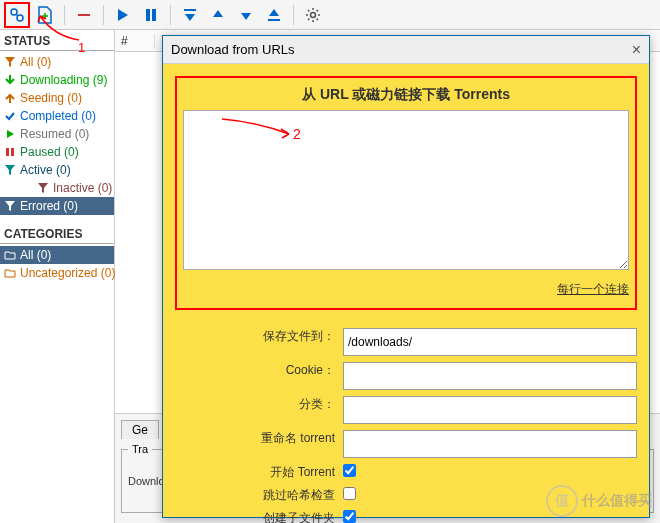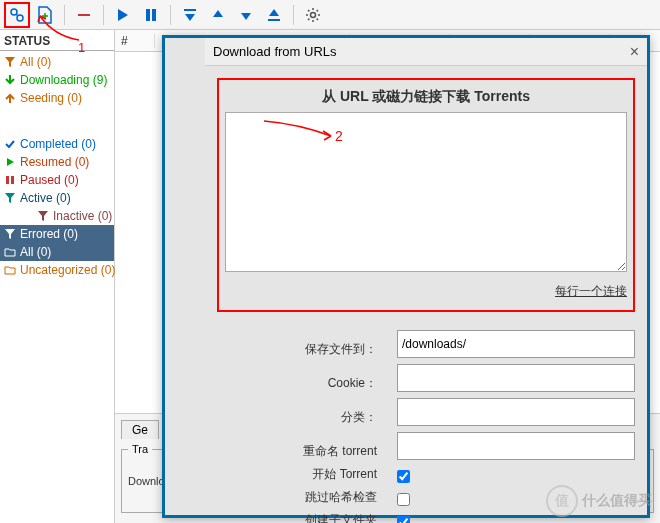--- a/index.html
+++ b/index.html
@@ -17,34 +17,34 @@
 .side-item .ic { width: 12px; height: 12px; display: flex; align-items: center; justify-content: center; }
 .side-item.selected { background: #446688; color: #fff; }
 
 .content { flex: 1; position: relative; }
 .table-head { display: flex; border-bottom: 1px solid #ccc; height: 22px; align-items: center; background: #fafafa; }
 .table-head div { padding: 0 6px; border-right: 1px solid #ddd; font-size: 12px; color: #222; }
 
 .annotation1 { position: absolute; top: 40px; left: 78px; color: red; font-size: 13px; }
 .arrow1 { position: absolute; top: 8px; left: 34px; }
 
-.dialog { position: absolute; top: 35px; left: 162px; width: 488px; height: 483px; border: 3px solid #0369a1; background: #e5e5e5; box-shadow: 0 2px 10px rgba(0,0,0,0.3); z-index: 100; padding-left: 40px; }
+.dialog { position: absolute; top: 35px; left: 162px; width: 488px; height: 483px; border: 1px solid #0369a1; background: #fde047; box-shadow: 0 2px 10px rgba(0,0,0,0.3); z-index: 100; }
 .dlg-title { height: 28px; background: #eee; border-bottom: 1px solid #ccc; display: flex; align-items: center; padding: 0 8px; font-size: 13px; }
 .dlg-close { margin-left: auto; cursor: pointer; font-size: 16px; color: #555; }
 .dlg-body { padding: 12px; }
 
 .url-section { border: 2px solid red; padding: 4px 6px 10px; position: relative; }
 .url-title { text-align: center; font-weight: bold; font-size: 14px; color: #333; margin: 4px 0 6px; }
 .url-textarea { width: 100%; height: 160px; border: 1px solid #aaa; resize: both; font-size: 12px; padding: 4px; }
 .url-hint { text-align: right; font-size: 12px; color: #333; margin-top: 8px; text-decoration: underline; }
 .arrow2 { position: absolute; top: 36px; left: 40px; }
 .ann2 { position: absolute; top: 48px; left: 116px; color: red; font-size: 14px; }
 
 .form { margin-top: 18px; display: flex; flex-direction: column; gap: 6px; }
-.form-row { display: flex; align-items: flex-end; gap: 12px; }
+.form-row { display: flex; align-items: flex-start; }
 .form-label { width: 168px; text-align: right; padding-right: 8px; font-size: 12px; color: #333; }
 .form-input { flex: 1; border: 1px solid #999; height: 28px; padding: 0 4px; font-size: 12px; }
 .form-check { margin-left: 0; }
 
 .bottom-panel { position: absolute; bottom: 0; left: 115px; right: 0; height: 110px; border-top: 1px solid #ccc; background: #f5f5f5; padding: 6px; z-index: 1; }
 .bp-tab { display: inline-block; border: 1px solid #aaa; border-bottom: none; padding: 2px 10px; background: #eee; font-size: 12px; }
 .bp-fieldset { border: 1px solid #aaa; margin-top: 4px; padding: 6px; height: 70px; }
 .bp-legend { font-size: 11px; padding: 0 4px; }
 .bp-text { font-size: 11px; margin-top: 14px; color: #333; }
 
@@ -148,37 +148,37 @@
           <span>Downloading (9)</span>
         </div>
         <div class="side-item" style="color: rgb(204, 102, 0);">
           <span class="ic">
             <svg width="12" height="12">
               <path d="M6 11 v-7 M2 7 l4 -4 l4 4" stroke="#c60" stroke-width="2" fill="none"></path>
             </svg>
           </span>
           <span>Seeding (0)</span>
         </div>
-        <div class="side-item" style="color: rgb(0, 102, 204); margin-top: 28px;">
+        <div class="side-item" style="color: rgb(0, 102, 204);">
           <span class="ic">
             <svg width="12" height="12">
               <path d="M2 6 l3 3 l5 -6" stroke="#06c" stroke-width="2" fill="none"></path>
             </svg>
           </span>
           <span>Completed (0)</span>
         </div>
-        <div class="side-item" style="color: #c2410c;">
+        <div class="side-item" style="color: #737373;">
           <span class="ic">
             <svg width="12" height="12">
               <path d="M3 2 L10 6 L3 10 z" fill="#0a0"></path>
             </svg>
           </span>
           <span>Resumed (0)</span>
         </div>
-        <div class="side-item" style="color: #b91c1c;">
+        <div class="side-item" style="color: #15803d;">
           <span class="ic">
             <svg width="12" height="12">
               <rect x="2" y="2" width="3" height="8" fill="#c33"></rect>
               <rect x="7" y="2" width="3" height="8" fill="#c33"></rect>
             </svg>
           </span>
           <span>Paused (0)</span>
         </div>
         <div class="side-item" style="color: #0c4a6e;">
           <span class="ic">
@@ -198,20 +198,21 @@
         </div>
         <div class="side-item selected">
           <span class="ic">
             <svg width="12" height="12">
               <path d="M1 1 h10 L7 6 v5 L5 10 V6 z" fill="#fff"></path>
             </svg>
           </span>
           <span>Errored (0)</span>
         </div>
       </div>
+    <div class="side-header" style="margin-top:10px">CATEGORIES</div>
     <div id="cat-items">
         <div class="side-item selected">
           <span class="ic">
             <svg width="12" height="12">
               <path d="M1 3 h4 l1 1 h5 v6 h-10 z" fill="none" stroke="#fff"></path>
             </svg>
           </span>
           <span>All (0)</span>
         </div>
         <div class="side-item">

